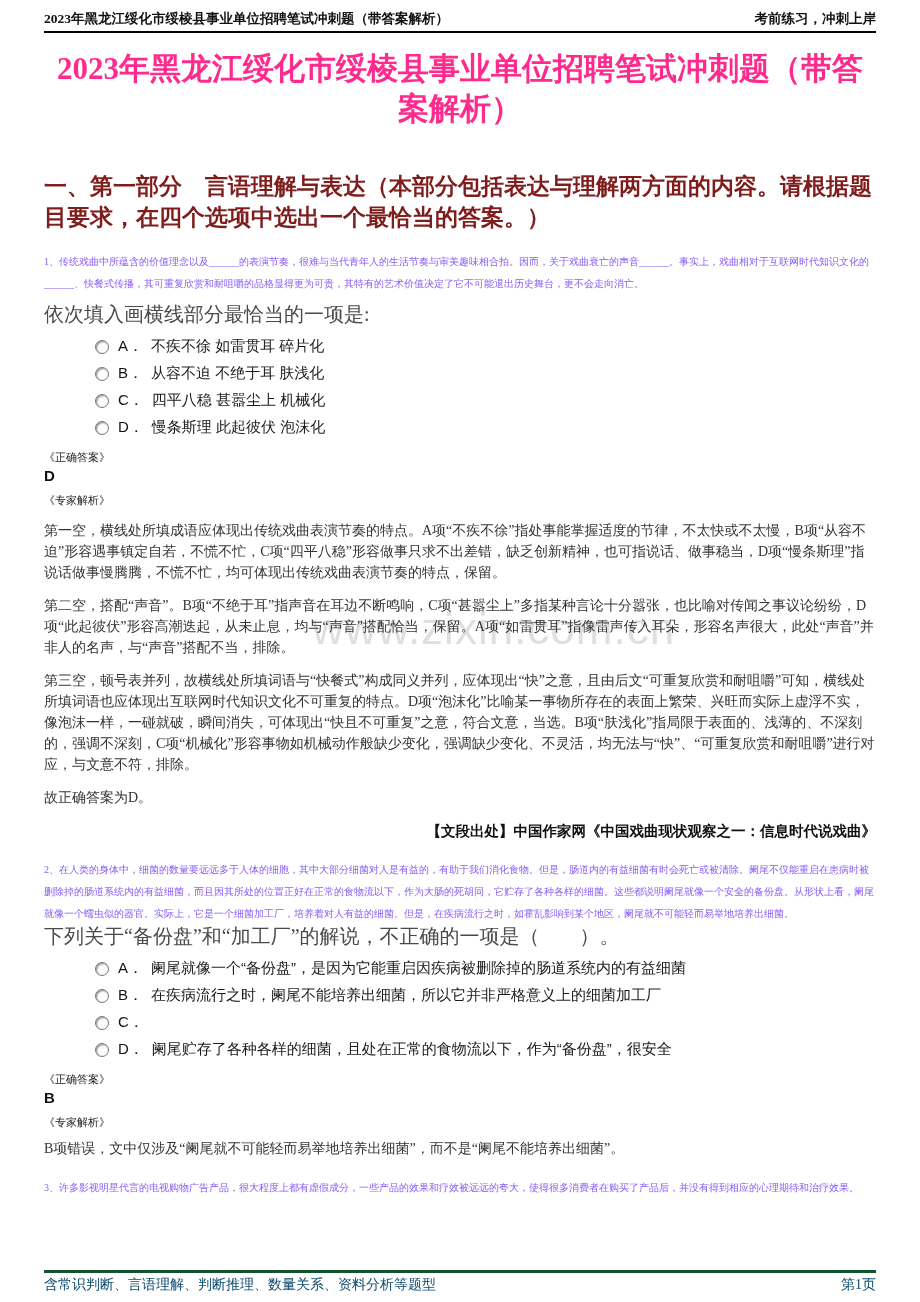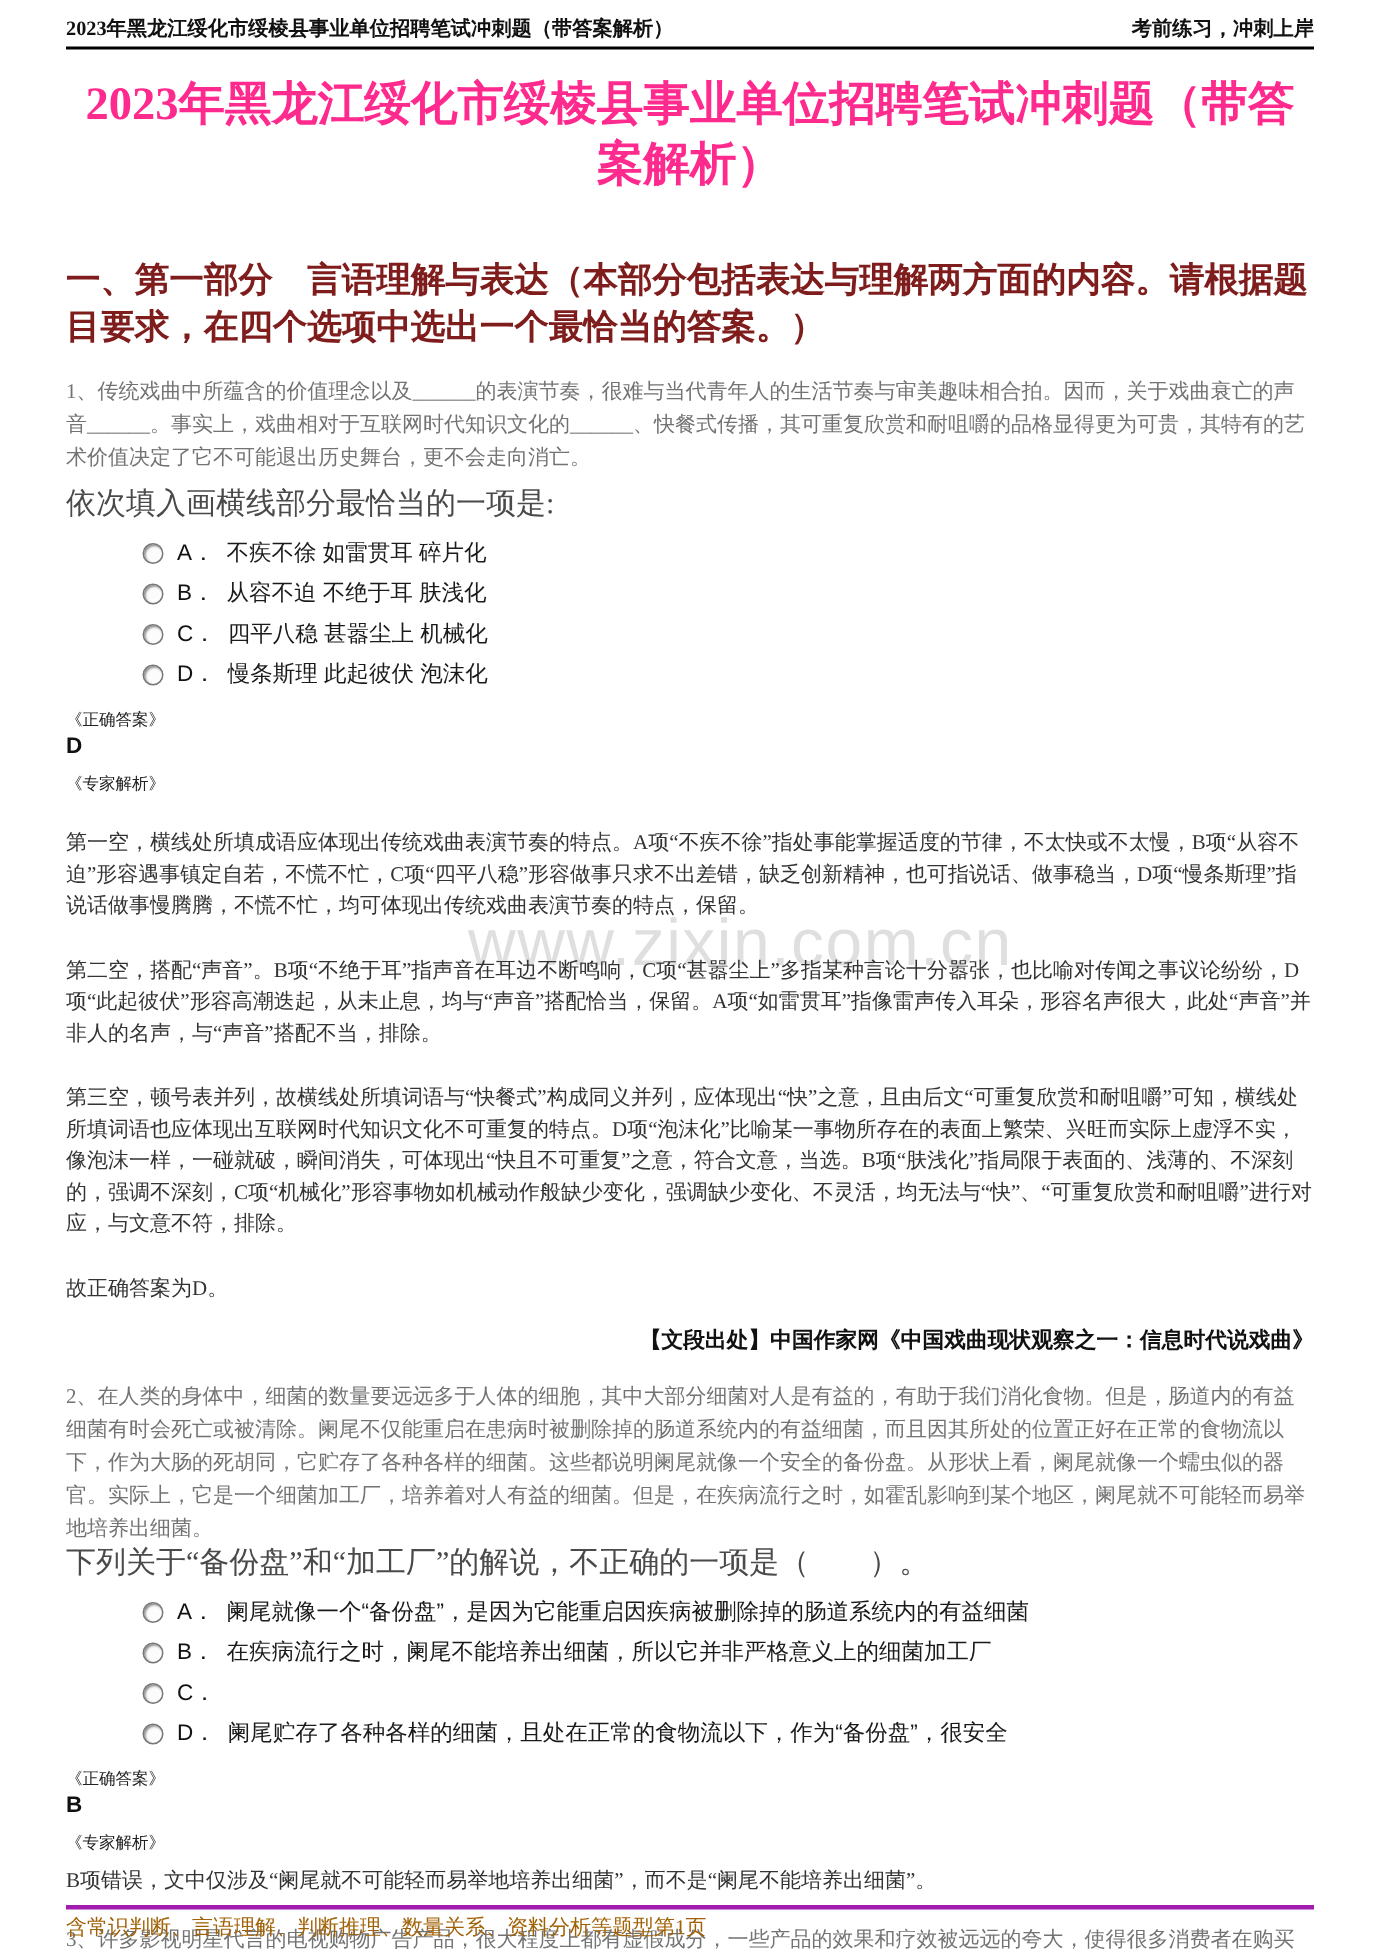--- a/index.html
+++ b/index.html
@@ -9,49 +9,49 @@
   
   .header{display:flex;justify-content:space-between;align-items:flex-end;
           border-bottom:2px solid #000;padding-bottom:3px;
           font-size:13.5px;font-weight:bold;color:#111;}
   
   .title{margin:16px 6px 0;text-align:center;font-size:31px;line-height:40px;
          font-weight:bold;color:#ff2a8d;}
   
   .section{margin:42px 0 0;font-size:23px;line-height:31px;font-weight:bold;color:#7f1d1d;}
   
-  .passage{margin:14px 0 0;font-size:14px;line-height:22px;color:#737373;}
+  .passage{margin:14px 0 0;font-size:10px;line-height:22px;color:#8b5cf6;}
   .prompt{margin:8px 0 0;font-size:20px;line-height:22px;color:#4a4a4a;}
   .prompt.tight{margin-top:0;}
   
   .options{margin-top:8px;}
   .opt{display:flex;align-items:center;height:27px;padding-left:51px;}
   .radio{width:12px;height:12px;border-radius:50%;background:#fcfcfc;border:1px solid #777;
          box-shadow:inset 1px 1px 1.5px rgba(0,0,0,.45), inset -1px -1px 1px rgba(255,255,255,.9);
          margin-right:9px;flex:none;}
   .letter{font-family:"Liberation Sans","DejaVu Sans",sans-serif;font-size:15px;color:#111;margin-right:8px;white-space:nowrap;}
   .otext{font-family:"Liberation Sans","DejaVu Sans",sans-serif;font-size:15px;color:#1a1a1a;white-space:nowrap;}
   
   .anslabel{margin:9px 0 0;font-size:11px;color:#222;}
   .ansvalue{margin:2px 0 0;font-family:"Liberation Sans","DejaVu Sans",sans-serif;
             font-size:15px;font-weight:bold;color:#111;}
   .analysis{margin:8px 0 0;font-size:14px;line-height:21px;color:#333;}
-  .analysis.gap{margin-top:22px;}
+  .analysis.gap{margin-top:12px;}
   .source{margin:14px 0 0;font-size:14.5px;font-weight:bold;color:#111;text-align:right;}
   .qblock{margin-top:18px;}
   
   .watermark{position:absolute;left:312px;top:604px;z-index:0;
              font-family:"Liberation Sans","DejaVu Sans",sans-serif;
              font-size:44px;letter-spacing:1px;color:rgba(110,110,110,.22);
              pointer-events:none;white-space:nowrap;}
   .content{position:relative;z-index:1;}
   
   .footer{position:absolute;left:44px;right:44px;bottom:8px;z-index:1;
-          border-top:3px solid #a21caf;padding-top:3px;
-          display:flex;font-size:14px;color:#a16207;}
+          border-top:3px solid #14532d;padding-top:3px;
+          display:flex;justify-content:space-between;font-size:14px;color:#0c4a6e;}
 </style>
 </head>
 <body>
 
 <div class="page">
 
   <div class="watermark">www.zixin.com.cn</div>
 
   <div class="content">
 

